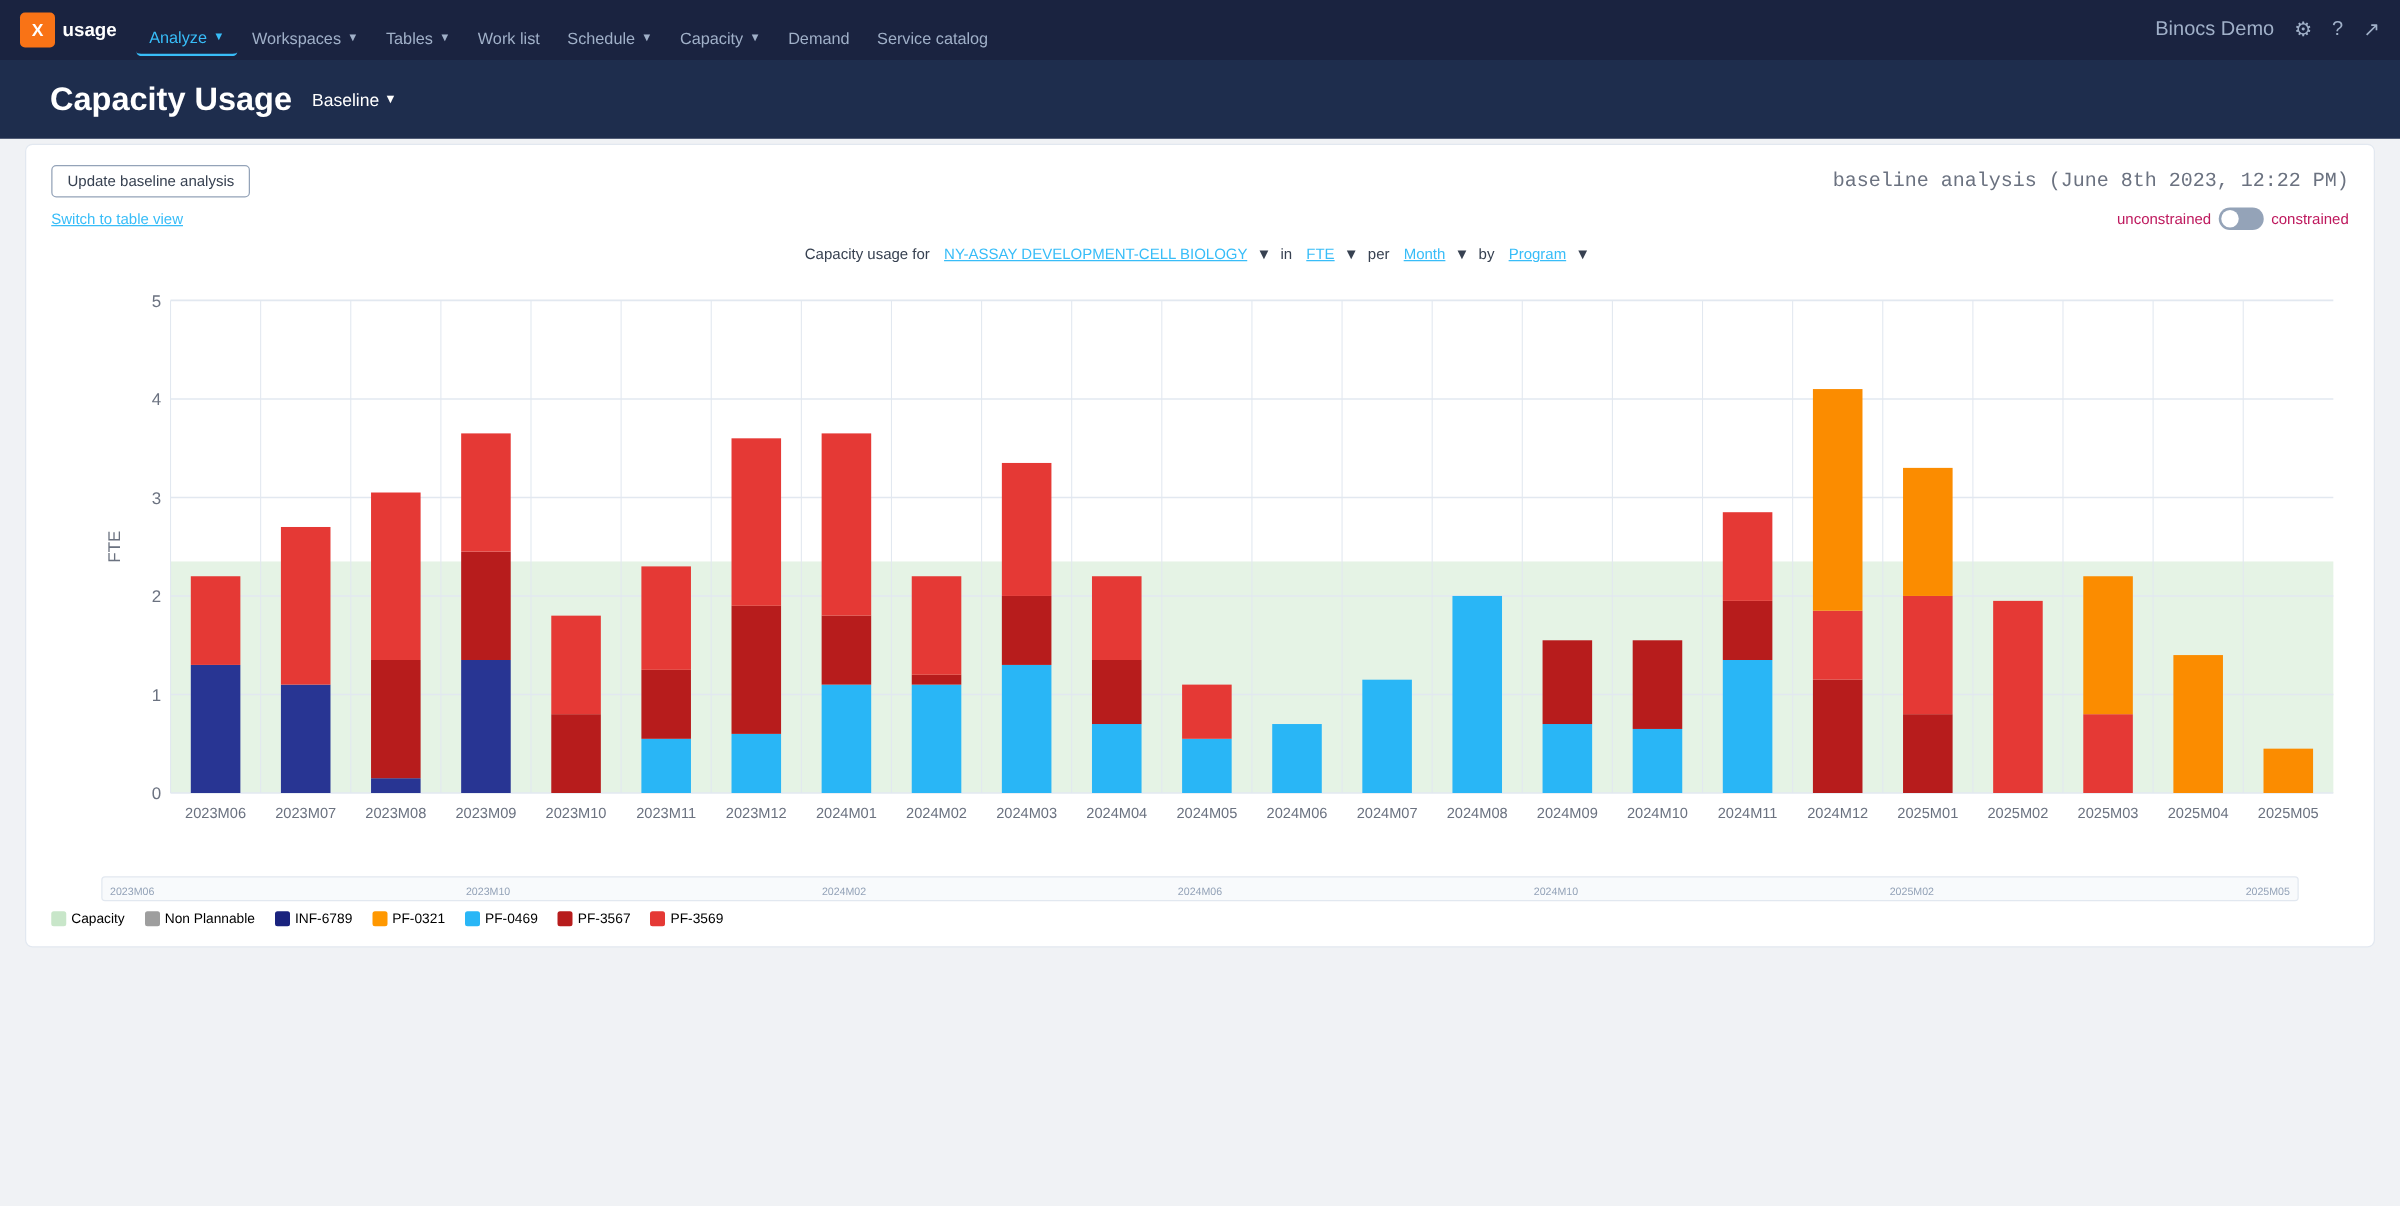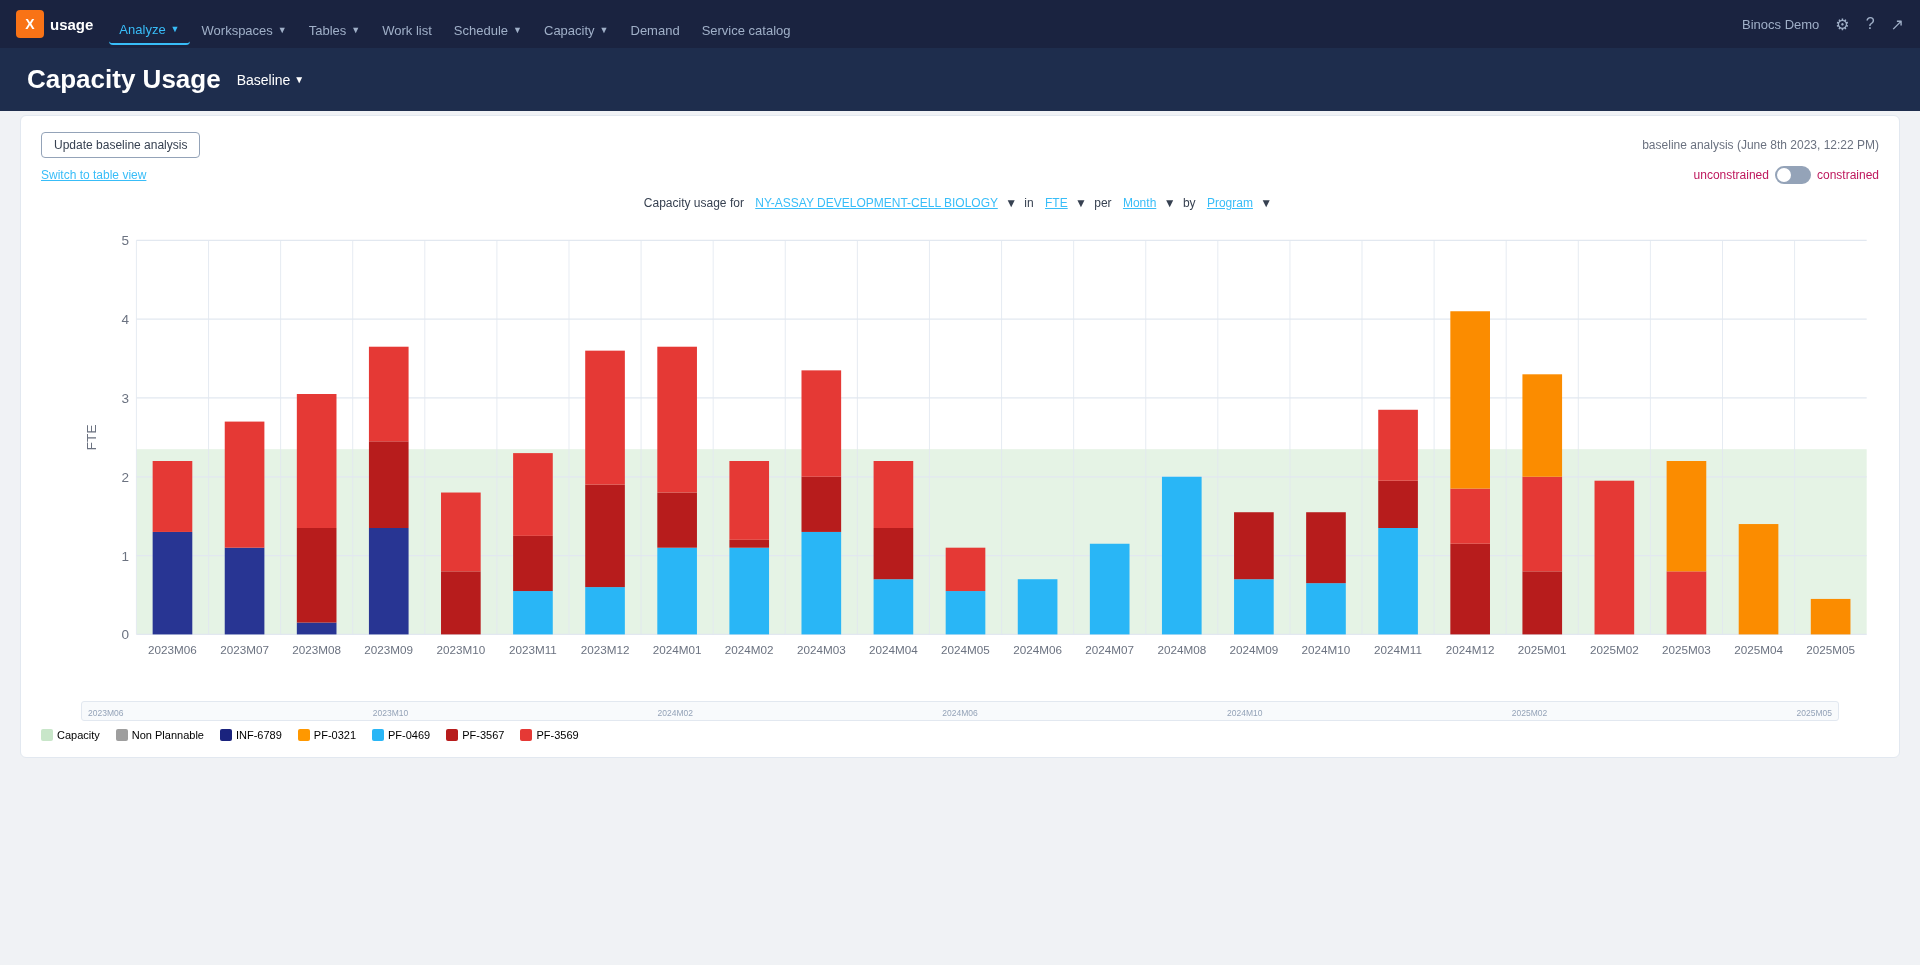--- a/index.html
+++ b/index.html
@@ -24,27 +24,27 @@
     }
     .logo-text { color: white; font-size: 15px; font-weight: 600; }
     .nav-item {
       color: #a0b0c8; font-size: 13px; padding: 6px 10px; cursor: pointer;
       border-radius: 4px; display: flex; align-items: center; gap: 3px;
       text-decoration: none; white-space: nowrap; margin-top: 12px;
     }
     .nav-item.active { color: #38bdf8; border-bottom: 2px solid #38bdf8; }
     .nav-item .caret { font-size: 9px; margin-left: 2px; }
     .nav-right { margin-left: auto; display: flex; align-items: center; gap: 16px; }
-    .nav-right-text { color: #a0b0c8; font-size: 13px; }
+    .nav-right-text { color: #a0b0c8; font-size: 16px; }
     .nav-icon { color: #a0b0c8; font-size: 16px; cursor: pointer; }
 
     
     .page-header {
       background: #1e2d4d;
-      padding: 16px 27px;
+      padding: 16px 40px;
       display: flex; align-items: center; gap: 16px;
     }
     .page-title { color: white; font-size: 26px; font-weight: 600; }
     .baseline-btn {
       display: flex; align-items: center; gap: 4px;
       color: white; font-size: 14px; cursor: pointer;
       background: transparent; border: none;
     }
     .baseline-caret { font-size: 10px; }
 
@@ -60,21 +60,21 @@
     
     .card-top {
       display: flex; align-items: center; justify-content: space-between;
       margin-bottom: 8px;
     }
     .update-btn {
       border: 1px solid #94a3b8; border-radius: 4px;
       padding: 5px 12px; font-size: 12px; cursor: pointer;
       background: white; color: #374151;
     }
-    .baseline-info { color: #6b7280; font-size: 12px; }
+    .baseline-info { color: #6b7280; font-size: 16px; font-family: Liberation Mono, monospace; }
     .switch-row { display: flex; align-items: center; justify-content: space-between; margin-bottom: 4px; }
     .switch-link { color: #38bdf8; font-size: 12px; cursor: pointer; text-decoration: underline; }
     .toggle-wrap { display: flex; align-items: center; gap: 6px; font-size: 12px; color: #be185d; }
     .toggle {
       width: 36px; height: 18px; background: #94a3b8; border-radius: 9px;
       position: relative; cursor: pointer;
     }
     .toggle-knob {
       position: absolute; left: 2px; top: 2px;
       width: 14px; height: 14px; background: white; border-radius: 50%;

